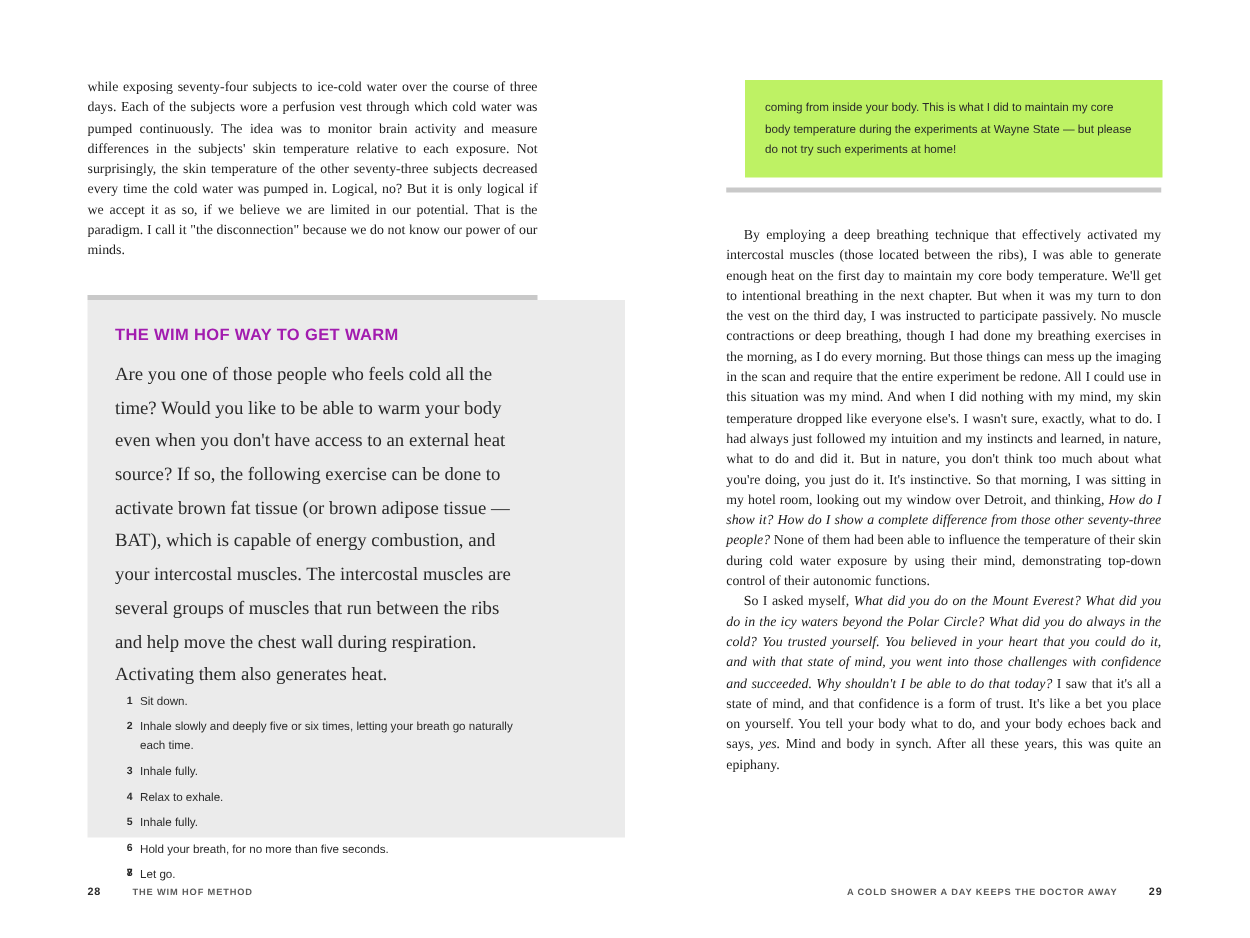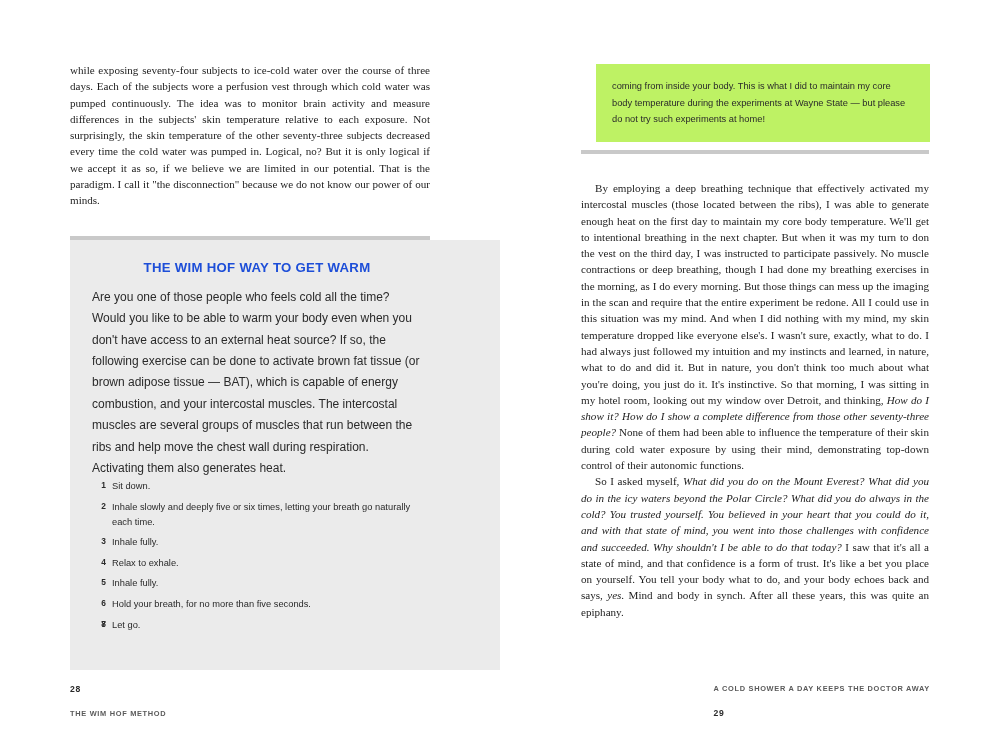--- a/index.html
+++ b/index.html
@@ -69,27 +69,26 @@
     position: absolute;
     left: 22px;
     top: 20px;
     width: 330px;
   }
   .box-title {
     font-family: "Liberation Sans", sans-serif;
     font-weight: bold;
     font-size: 13.2px;
     letter-spacing: 0.3px;
-    color: #1d4ed8;
+    color: #a21caf;
     margin: 0 0 12px 0;
-    text-align: center;
   }
   .box-text {
-    font-family: Liberation Sans, sans-serif;
-    font-size: 12px;
+    font-family: Liberation Serif, serif;
+    font-size: 15px;
     line-height: 1.78;
     color: #2a2a2a;
     margin: 0;
   }
   .box-do {
     font-family: "Liberation Sans", sans-serif;
     font-size: 9.3px;
     line-height: 1.78;
     color: #2a2a2a;
     margin: 11px 0 8px 16px;
@@ -166,22 +165,21 @@
   .footer {
     position: absolute;
     bottom: 32px;
     font-family: "Liberation Sans", sans-serif;
     font-size: 7.4px;
     font-weight: bold;
     letter-spacing: 0.7px;
     color: #5a5a5a;
     display: flex;
     align-items: baseline;
-    gap: 15px;
-    flex-direction: column;
+    gap: 25px;
   }
   .footer .pagenum {
     font-size: 8.6px;
     color: #2a2a2a;
   }
   .footer-left { left: 70px; }
   .footer-right { right: 70px; text-align: center; }
 </style>
 </head>
 <body>

